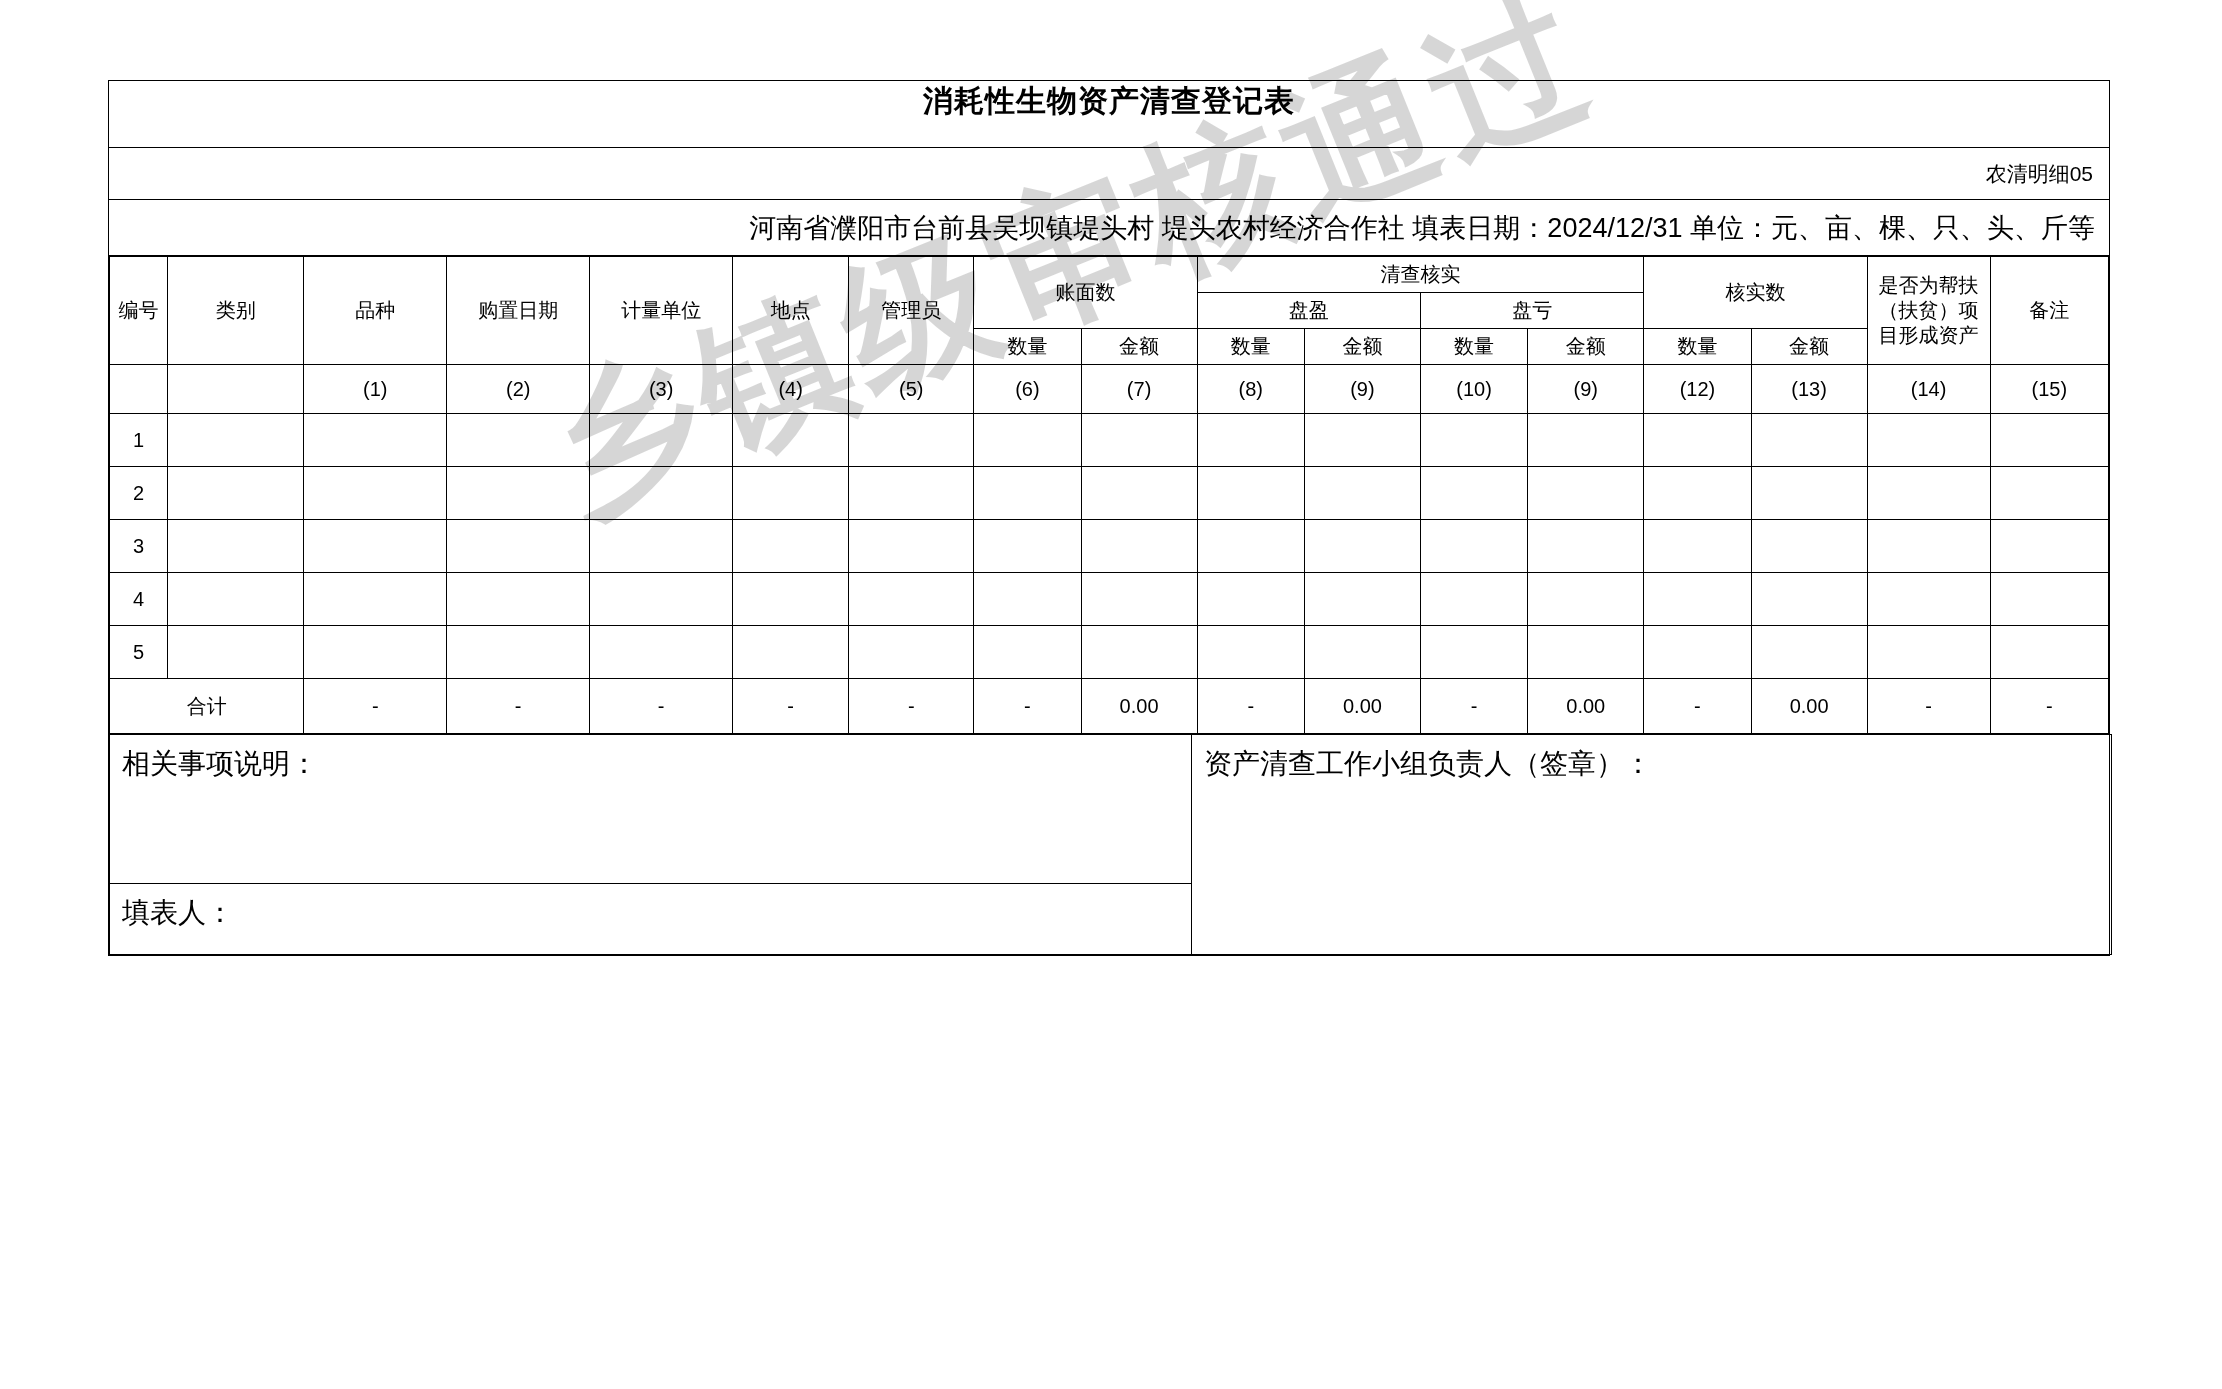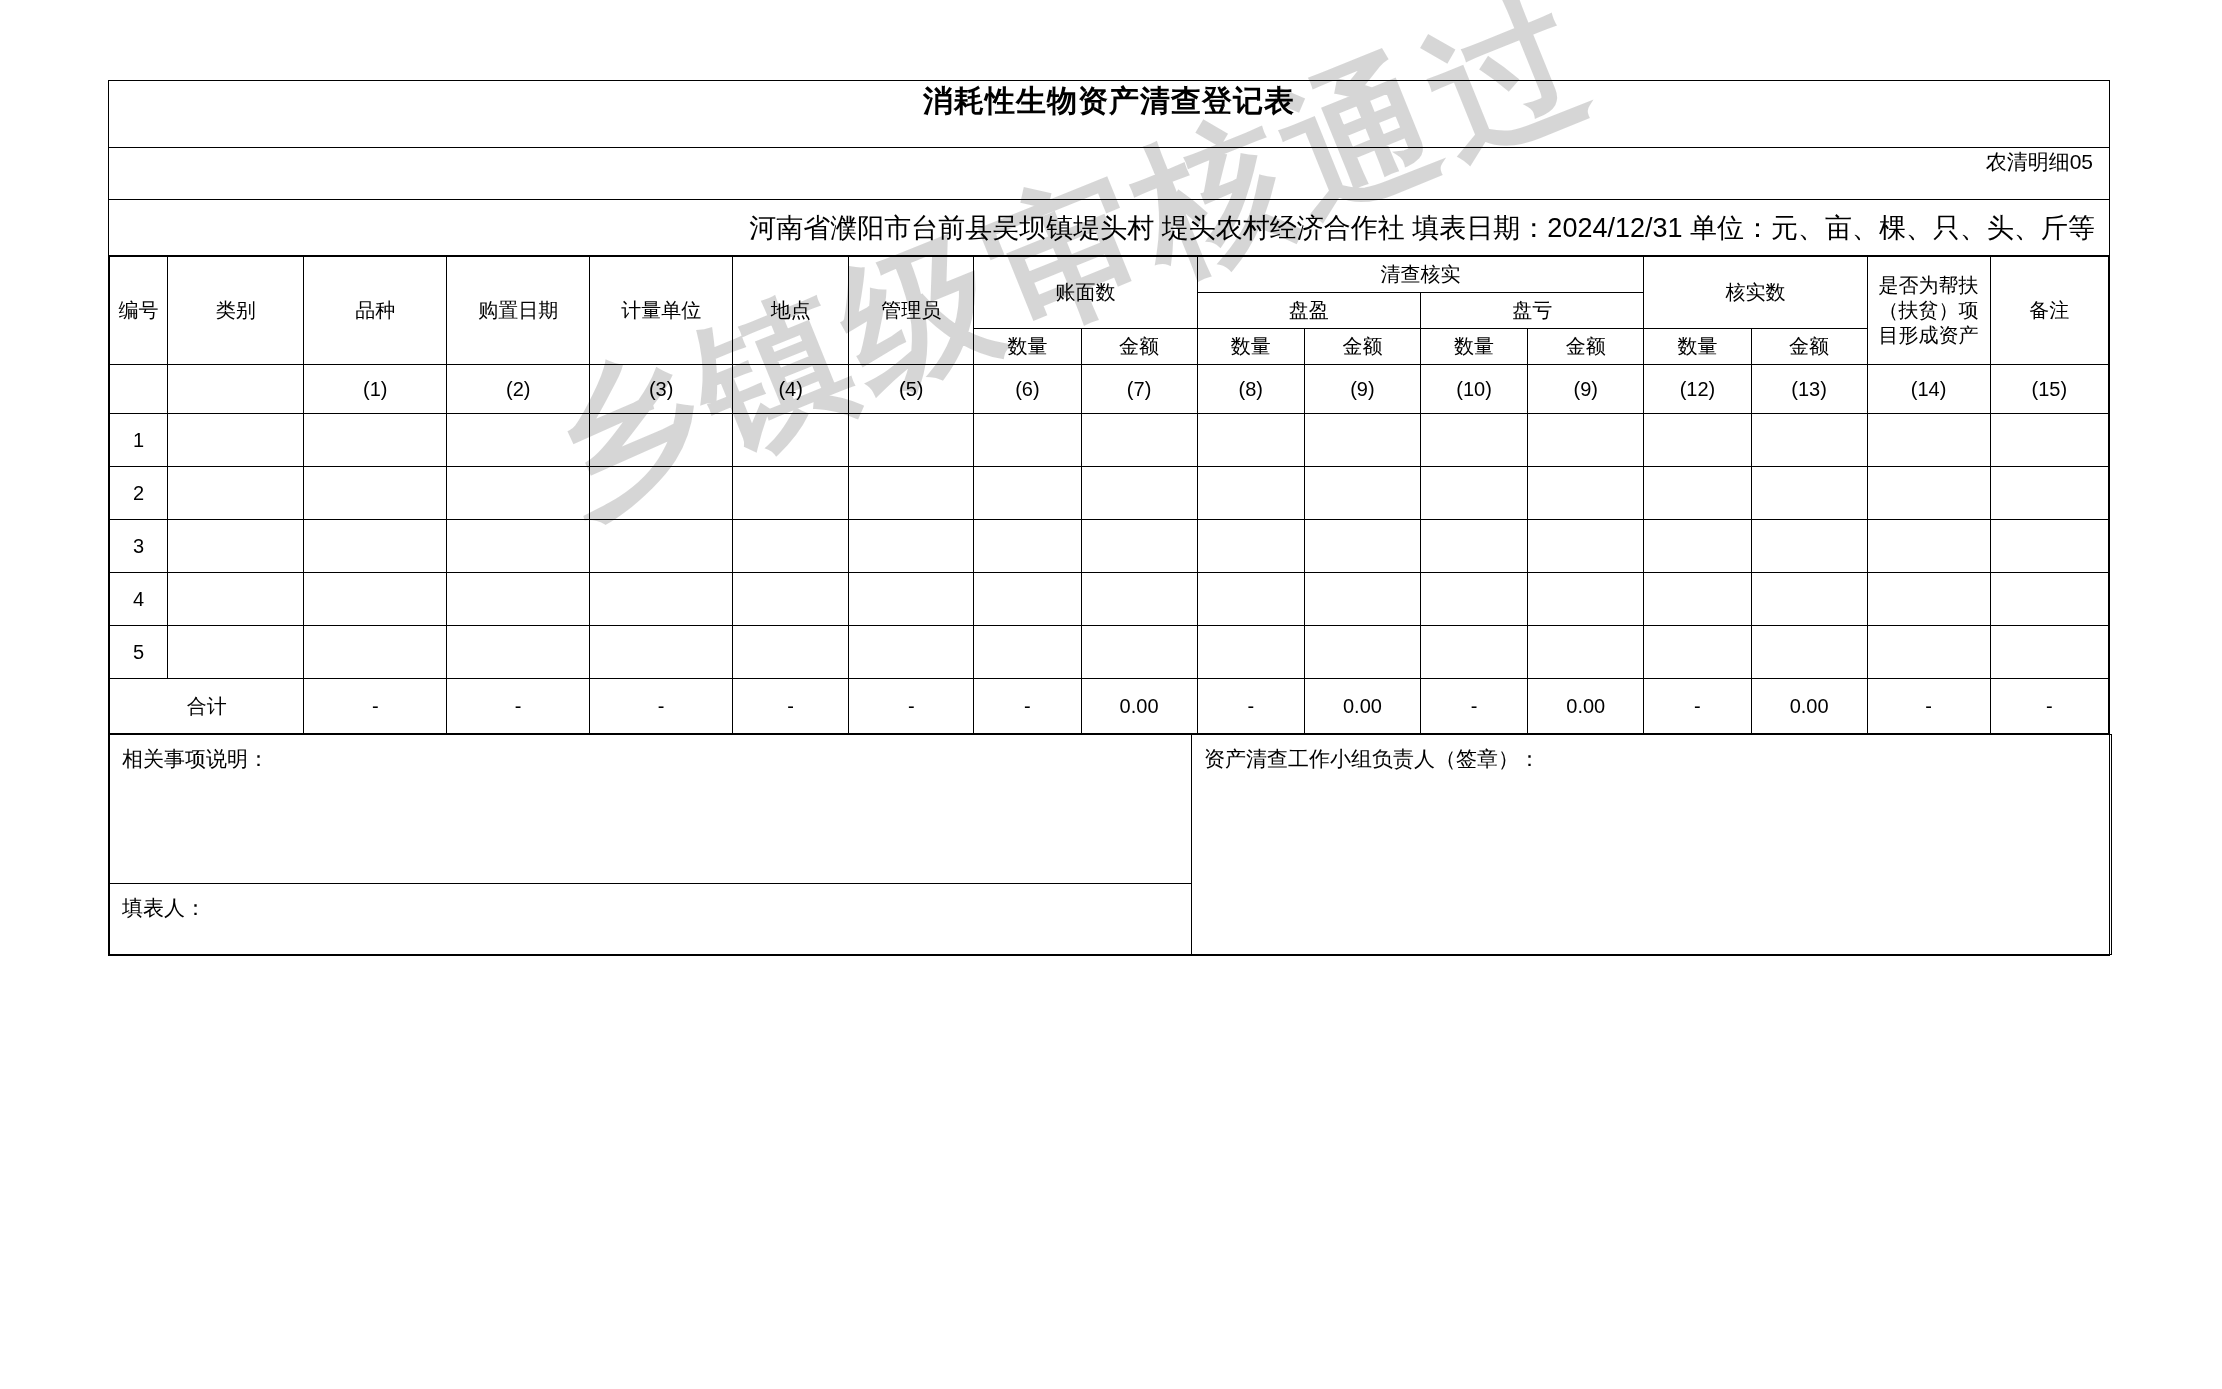--- a/index.html
+++ b/index.html
@@ -37,21 +37,21 @@
     font-size: 30px;
     font-weight: bold;
     letter-spacing: 1px;
     font-family: "Liberation Sans", "DejaVu Sans", sans-serif;
   }
 
   .code-row {
     border-bottom: 1.5px solid #000;
     height: 52px;
     display: flex;
-    align-items: flex-start;
+    align-items: center;
     justify-content: flex-end;
     padding-right: 16px;
     box-sizing: border-box;
   }
   .code-text {
     font-size: 21px;
     font-family: "Liberation Sans", "DejaVu Sans", sans-serif;
   }
 
   .meta-row {
@@ -108,21 +108,21 @@
   }
 
   
   table.foot {
     border-collapse: collapse;
     width: 100%;
     table-layout: fixed;
   }
   table.foot td {
     border: 1.2px solid #000;
-    font-size: 21px;
+    font-size: 28px;
     font-family: "Liberation Sans", "DejaVu Sans", sans-serif;
     vertical-align: top;
     padding: 10px 12px;
   }
   .foot-tall { height: 128px; }
   .foot-short { height: 50px; }
   .foot-big { height: 178px; }
 
   
   .watermark {

